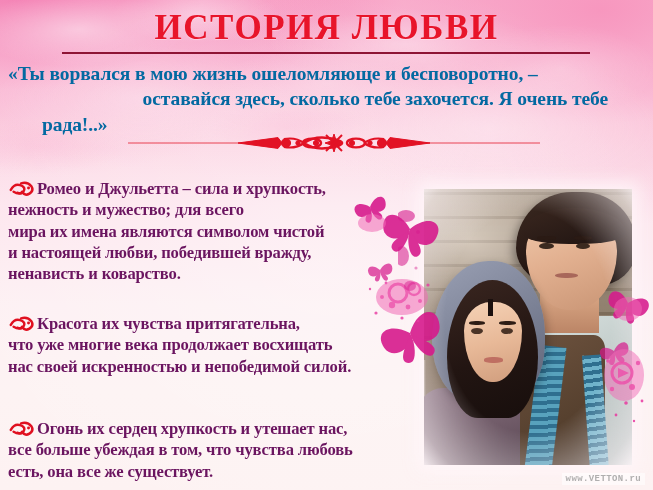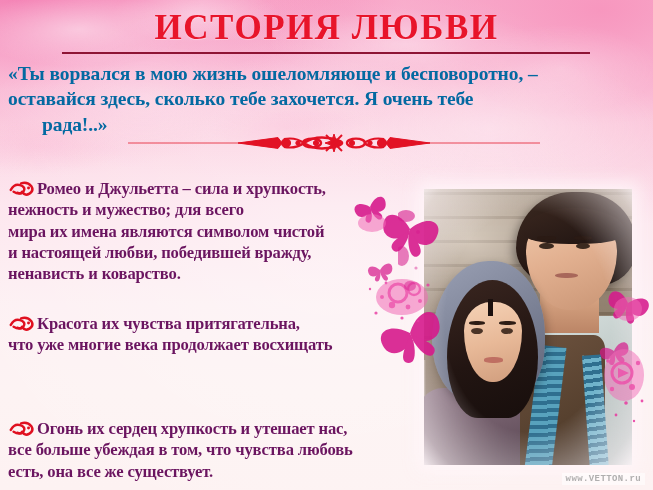--- a/index.html
+++ b/index.html
@@ -75,21 +75,21 @@
     position: absolute;
     top: 61px;
     left: 8px;
     width: 600px;
     font-size: 19.5px;
     font-weight: bold;
     line-height: 1.30;
     color: #0369a1;
     letter-spacing: -0.1px;
   }
-  .quote .ln2 { display: block; }
+  .quote .ln2 { display: block; text-align: right; }
   .quote .ln3 { display: block; padding-left: 34px; }
 
   
   .divider {
     position: absolute;
     top: 131px;
     left: 126px;
     width: 416px;
     height: 24px;
   }
@@ -348,20 +348,21 @@
       <svg viewBox="0 0 30 16" width="28" height="16" xmlns="http://www.w3.org/2000/svg">
         <g fill="none" stroke="#e01020" stroke-width="2.6" stroke-linecap="round">
           <path d="M3 10 q4 -7 10 -5 q6 2 4 6 q-2 4 -7 2"></path>
           <path d="M14 3 q7 -2 11 3 q3 5 -2 8 q-5 3 -8 -2"></path>
           <path d="M6 12 q5 3 10 1"></path>
         </g>
         <circle cx="22" cy="8" r="1.6" fill="#e01020"></circle>
       </svg>
     </span><span>Красота их чувства притягательна,</span><br>
     <span>что уже многие века продолжает восхищать</span><br>
+    <span>нас своей искренностью и непобедимой силой.</span>
   </div>
 
   <div class="para" id="para-3">
     <span class="bullet">
       <svg viewBox="0 0 30 16" width="28" height="16" xmlns="http://www.w3.org/2000/svg">
         <g fill="none" stroke="#e01020" stroke-width="2.6" stroke-linecap="round">
           <path d="M3 10 q4 -7 10 -5 q6 2 4 6 q-2 4 -7 2"></path>
           <path d="M14 3 q7 -2 11 3 q3 5 -2 8 q-5 3 -8 -2"></path>
           <path d="M6 12 q5 3 10 1"></path>
         </g>

